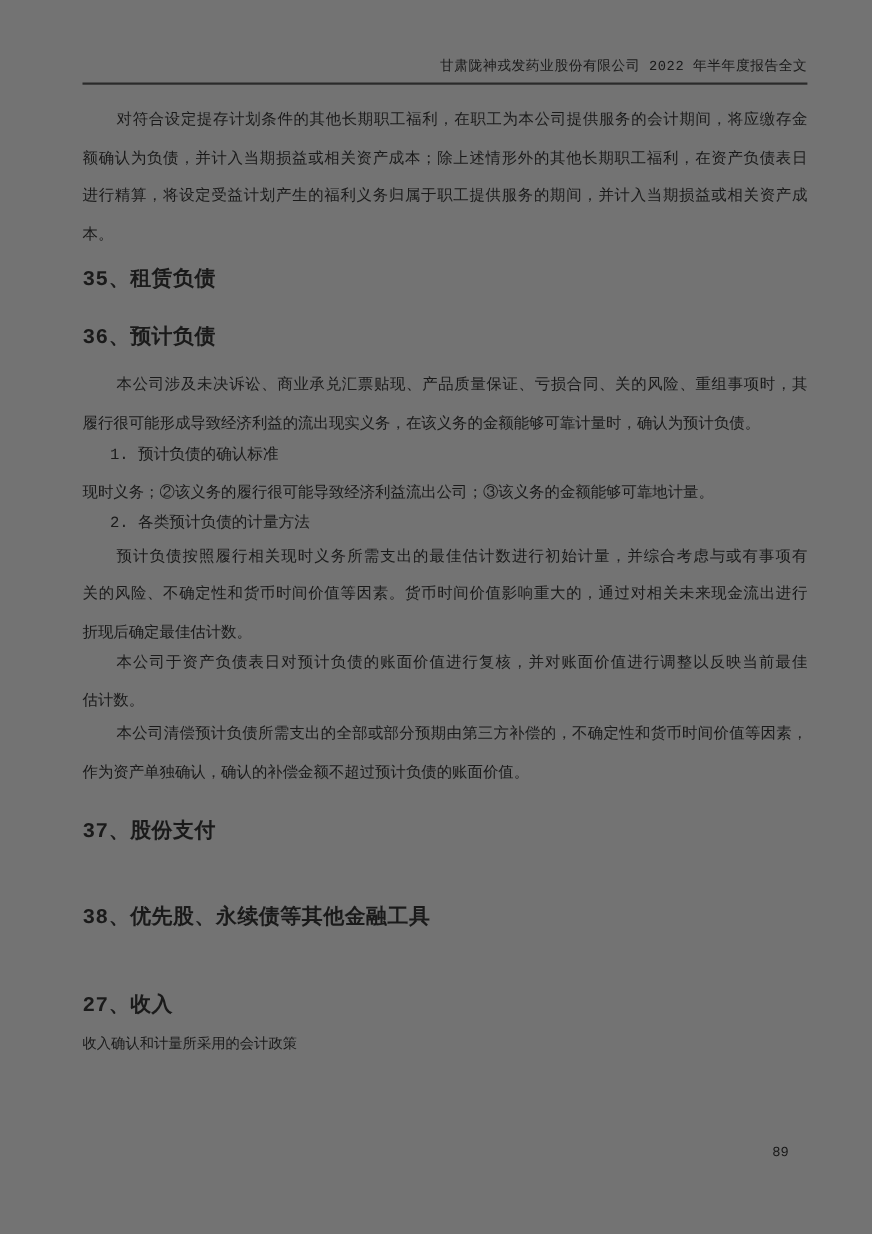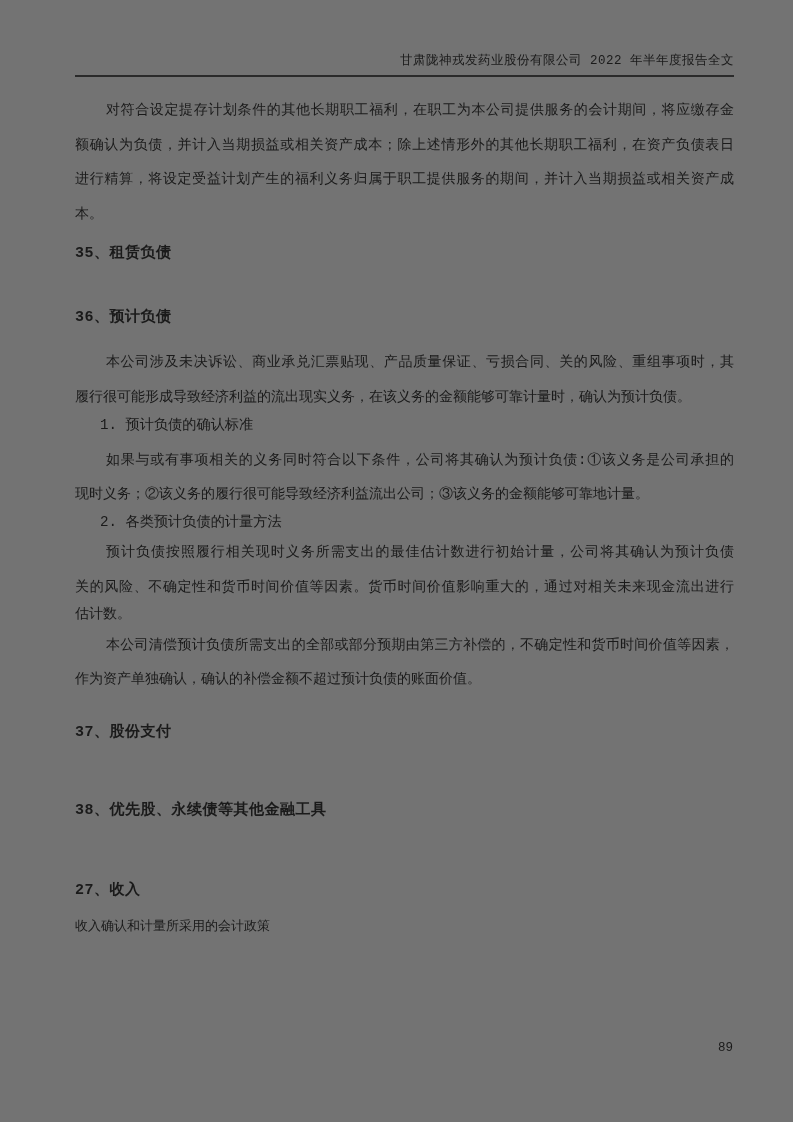--- a/index.html
+++ b/index.html
@@ -40,57 +40,57 @@
   .para .line {
     line-height: 34.5px;
     text-align: justify;
     text-align-last: justify;
     white-space: nowrap;
   }
   .para .line.first { padding-left: 31px; }
   .para .line.last  { text-align-last: left; white-space: normal; }
 
   .heading {
-    font-size: 15px;
+    font-size: 19px;
     font-weight: bold;
     line-height: 22px;
     letter-spacing: 0.5px;
   }
 
   .subitem {
     font-size: 14.2px;
     line-height: 34.5px;
     padding-left: 25px;
   }
 
   .note {
     font-size: 13px;
     line-height: 18px;
   }
 
   
   .content > :nth-child(1)  { margin-top: 93px; }
   .content > :nth-child(2)  { margin-top: 12px; }
-  .content > :nth-child(3)  { margin-top: 42px; }
+  .content > :nth-child(3)  { margin-top: 31px; }
   .content > :nth-child(4)  { margin-top: 16px; }
   .content > :nth-child(5)  { margin-top: -6px; }
   .content > :nth-child(6)  { margin-top: 0px; }
   .content > :nth-child(7)  { margin-top: -7px; }
   .content > :nth-child(8)  { margin-top: -4px; }
   .content > :nth-child(9)  { margin-top: -7px; }
   .content > :nth-child(10) { margin-top: -4px; }
   .content > :nth-child(11) { margin-top: 25px; }
   .content > :nth-child(12) { margin-top: 56px; }
   .content > :nth-child(13) { margin-top: 58px; }
   .content > :nth-child(14) { margin-top: 16px; }
 
   .page-number {
     position: absolute;
     top: 1040px;
-    right: 60px;
+    right: 76px;
     font-size: 12.5px;
     line-height: 16px;
   }
 </style>
 </head>
 <body>
 
 <div class="page">
 
   <div class="header-title">甘肃陇神戎发药业股份有限公司 2022 年半年度报告全文</div>
@@ -105,29 +105,30 @@
         <div class="line last">本。</div>
       </div>
       <div class="heading">35、租赁负债</div>
       <div class="heading">36、预计负债</div>
       <div class="para">
         <div class="line first">本公司涉及未决诉讼、商业承兑汇票贴现、产品质量保证、亏损合同、关的风险、重组事项时，其</div>
         <div class="line last">履行很可能形成导致经济利益的流出现实义务，在该义务的金额能够可靠计量时，确认为预计负债。</div>
       </div>
       <div class="subitem">1. 预计负债的确认标准</div>
       <div class="para">
-        <div class="line first">如果与或有事项相关的义务同时符合以下条件，公司将其确认为预计负债:①该义务是公司承担的</div>
         <div class="line last">现时义务；②该义务的履行很可能导致经济利益流出公司；③该义务的金额能够可靠地计量。</div>
       </div>
       <div class="subitem">2. 各类预计负债的计量方法</div>
       <div class="para">
-        <div class="line first">预计负债按照履行相关现时义务所需支出的最佳估计数进行初始计量，公司将其确认为预计负债</div>
+        <div class="line first">预计负债按照履行相关现时义务所需支出的最佳估计数进行初始计量，并综合考虑与或有事项有</div>
         <div class="line">关的风险、不确定性和货币时间价值等因素。货币时间价值影响重大的，通过对相关未来现金流出进行</div>
+        <div class="line last">折现后确定最佳估计数。</div>
       </div>
       <div class="para">
+        <div class="line first">本公司于资产负债表日对预计负债的账面价值进行复核，并对账面价值进行调整以反映当前最佳</div>
         <div class="line last">估计数。</div>
       </div>
       <div class="para">
         <div class="line first">本公司清偿预计负债所需支出的全部或部分预期由第三方补偿的，不确定性和货币时间价值等因素，</div>
         <div class="line last">作为资产单独确认，确认的补偿金额不超过预计负债的账面价值。</div>
       </div>
       <div class="heading">37、股份支付</div>
       <div class="heading">38、优先股、永续债等其他金融工具</div>
       <div class="heading">27、收入</div>
       <div class="note">收入确认和计量所采用的会计政策</div>

